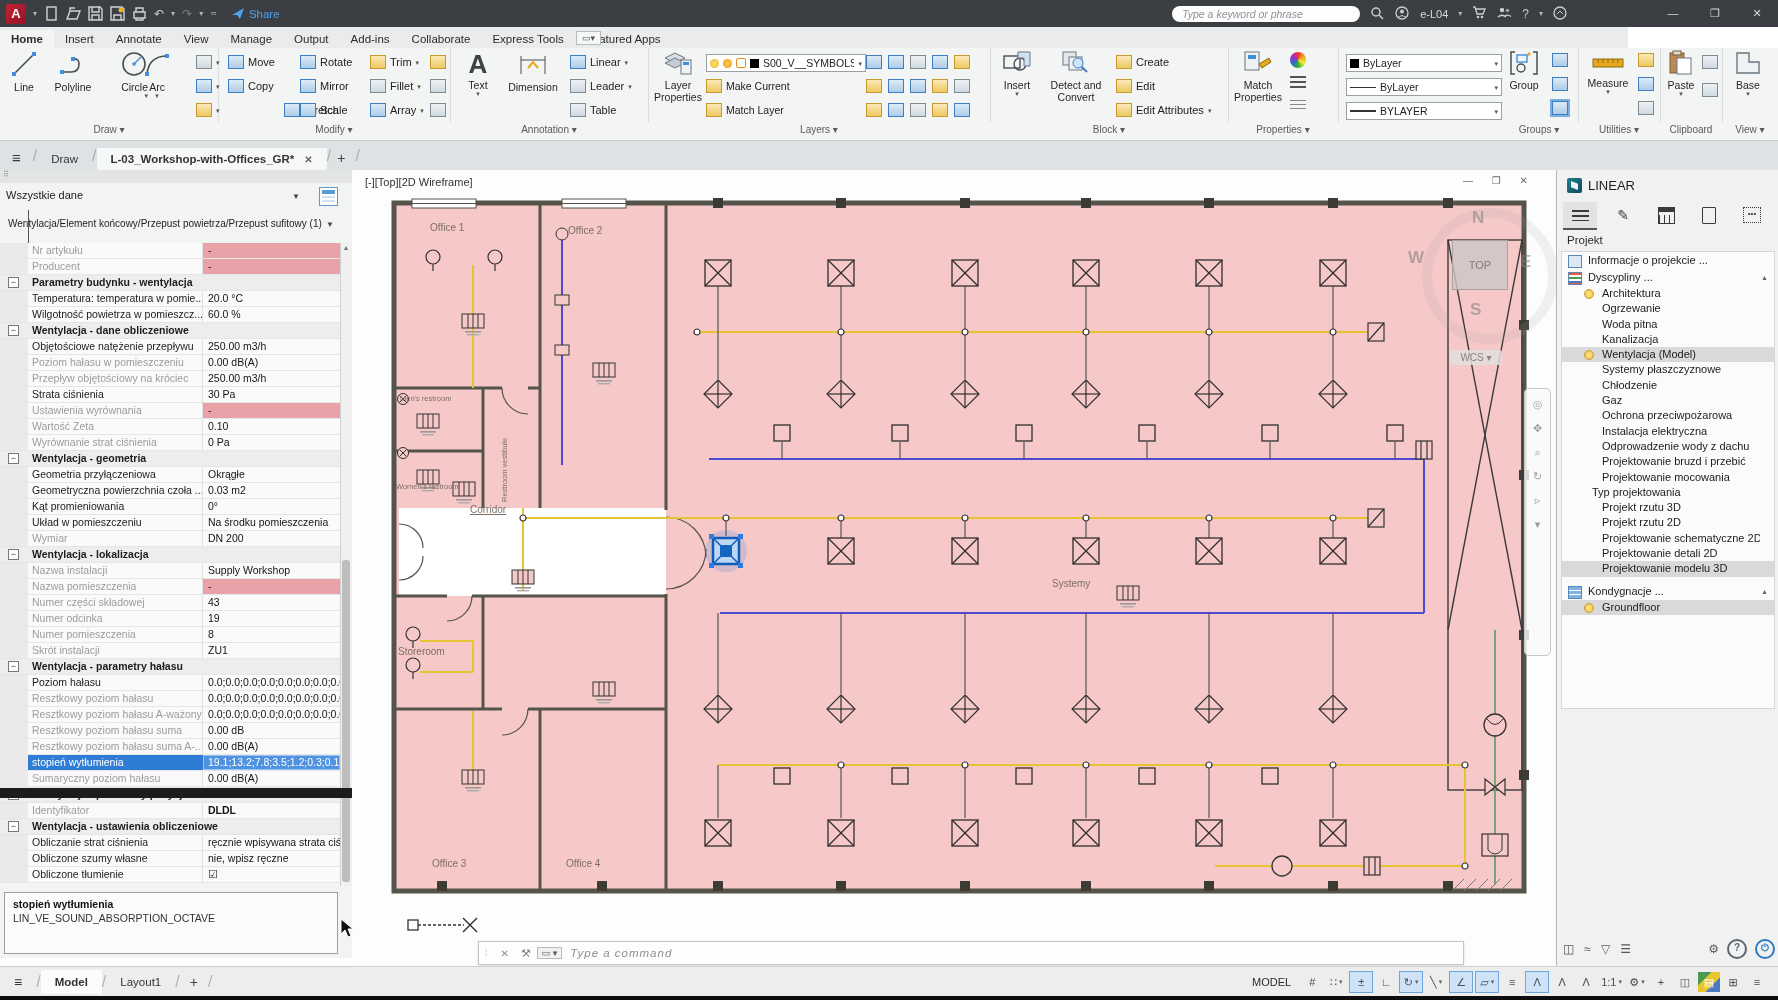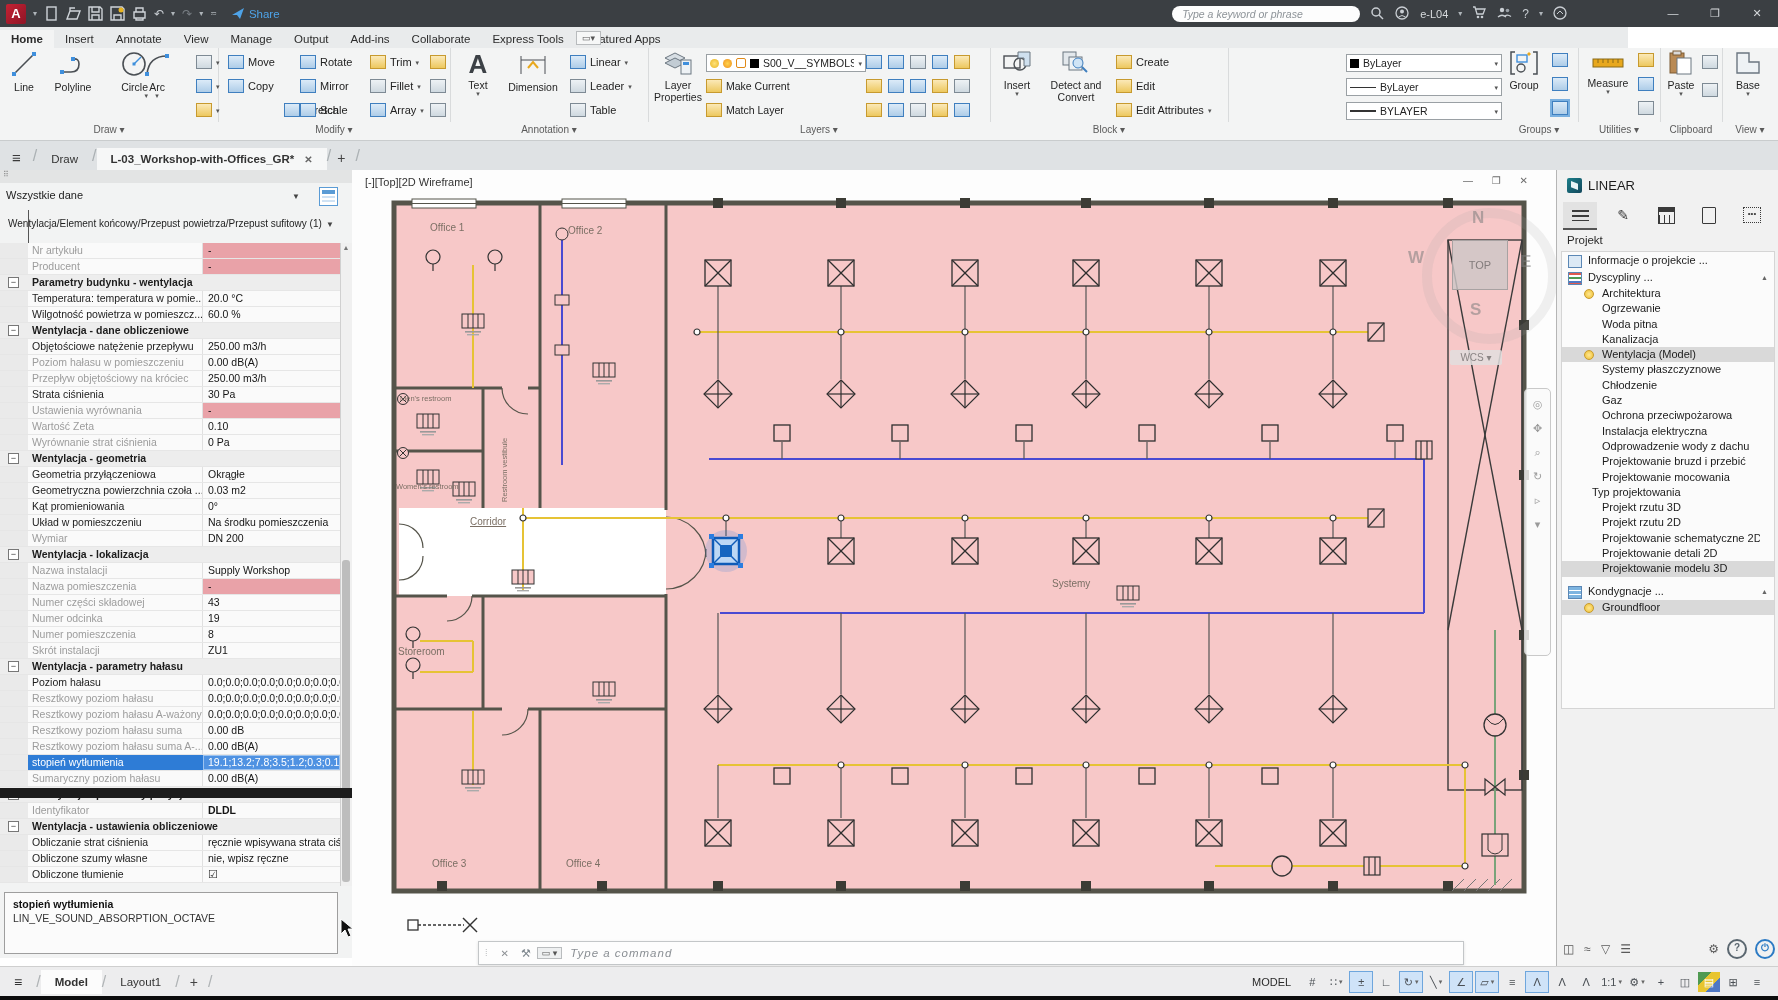--- a/index.html
+++ b/index.html
@@ -503,20 +503,34 @@
         <span>Edit</span>
       </div>
     <div class="rowbtn" style="left:126px;top:54px;">
         <span class="mi y"></span>
         <span>Edit Attributes</span>
         <span class="caret" style="display:inline">▾</span>
       </div>
     <div class="rpanel-label"><span>Block</span> ▾</div>
   </div>
 
+  <div class="rpanel" style="left:1228px;width:110px;">
+    <div class="bigbtn" style="left:2px;width:56px;">
+      <span class="bico"><svg width="30" height="26">
+            <rect x="2" y="2" width="14" height="18" fill="#eef2f5" stroke="#6b7680"></rect>
+            <rect x="5" y="5" width="8" height="4" fill="#3f8fdc"></rect>
+            <path d="M16,14 L26,8 L28,12 L19,18 Z" fill="#e8a81d" stroke="#8a6a18"></path>
+          </svg></span>
+      <span>Match Properties</span>
+    </div>
+    <div style="position:absolute;left:62px;top:4px;width:16px;height:16px;border-radius:50%;background:conic-gradient(#e33,#e8a81d,#ee3,#3a3,#36c,#93c,#e33);"></div>
+    <div style="position:absolute;left:62px;top:28px;width:16px;height:12px;background:repeating-linear-gradient(#555 0 2px,transparent 2px 5px);"></div>
+    <div style="position:absolute;left:62px;top:52px;width:16px;height:12px;background:repeating-linear-gradient(#888 0 1px,transparent 1px 4px);"></div>
+    <div class="rpanel-label"><span>Properties</span> ▾</div>
+  </div>
 
   <div class="combo" style="position:absolute;left:1346px;top:6px;width:148px;">
     <span class="swB"></span>
       <span class="cv">ByLayer</span>
       <span class="caret" style="display:inline">▾</span>
   </div>
   <div class="combo" style="position:absolute;left:1346px;top:30px;width:148px;">
     <span style="width:26px;border-top:1.5px solid #333;"></span>
       <span class="cv">ByLayer</span>
       <span class="caret" style="display:inline">▾</span>
@@ -1157,21 +1171,21 @@
   </svg>
 
   
   <div>
 
   <div class="room-label" style="left: 78px; top: 52px;">Office 1</div>
       <div class="room-label" style="left: 216px; top: 55px;">Office 2</div>
       <div class="room-label" style="left: 48px; top: 224px; font-size: 7.5px;">Men's restroom</div>
       <div class="room-label" style="left: 148px; top: 332px; font-size: 7.5px; transform: rotate(-90deg);">Restroom vestibule</div>
       <div class="room-label" style="left: 44px; top: 312px; font-size: 7.5px;">Women's restroom</div>
-      <div class="room-label" style="left: 118px; top: 346px; text-decoration: underline;">Corridor</div>
+      <div class="room-label" style="left: 118px; top: 334px; text-decoration: underline;">Corridor</div>
       <div class="room-label" style="left: 46px; top: 476px;">Storeroom</div>
       <div class="room-label" style="left: 80px; top: 688px;">Office 3</div>
       <div class="room-label" style="left: 214px; top: 688px;">Office 4</div>
       <div class="room-label" style="left: 700px; top: 408px;">Systemy</div>
     </div>
 
   <div id="vp-label" class="abs">[-][Top][2D Wireframe]</div>
   <div id="vp-winctl">—&nbsp;❐&nbsp;✕</div>
 
   

